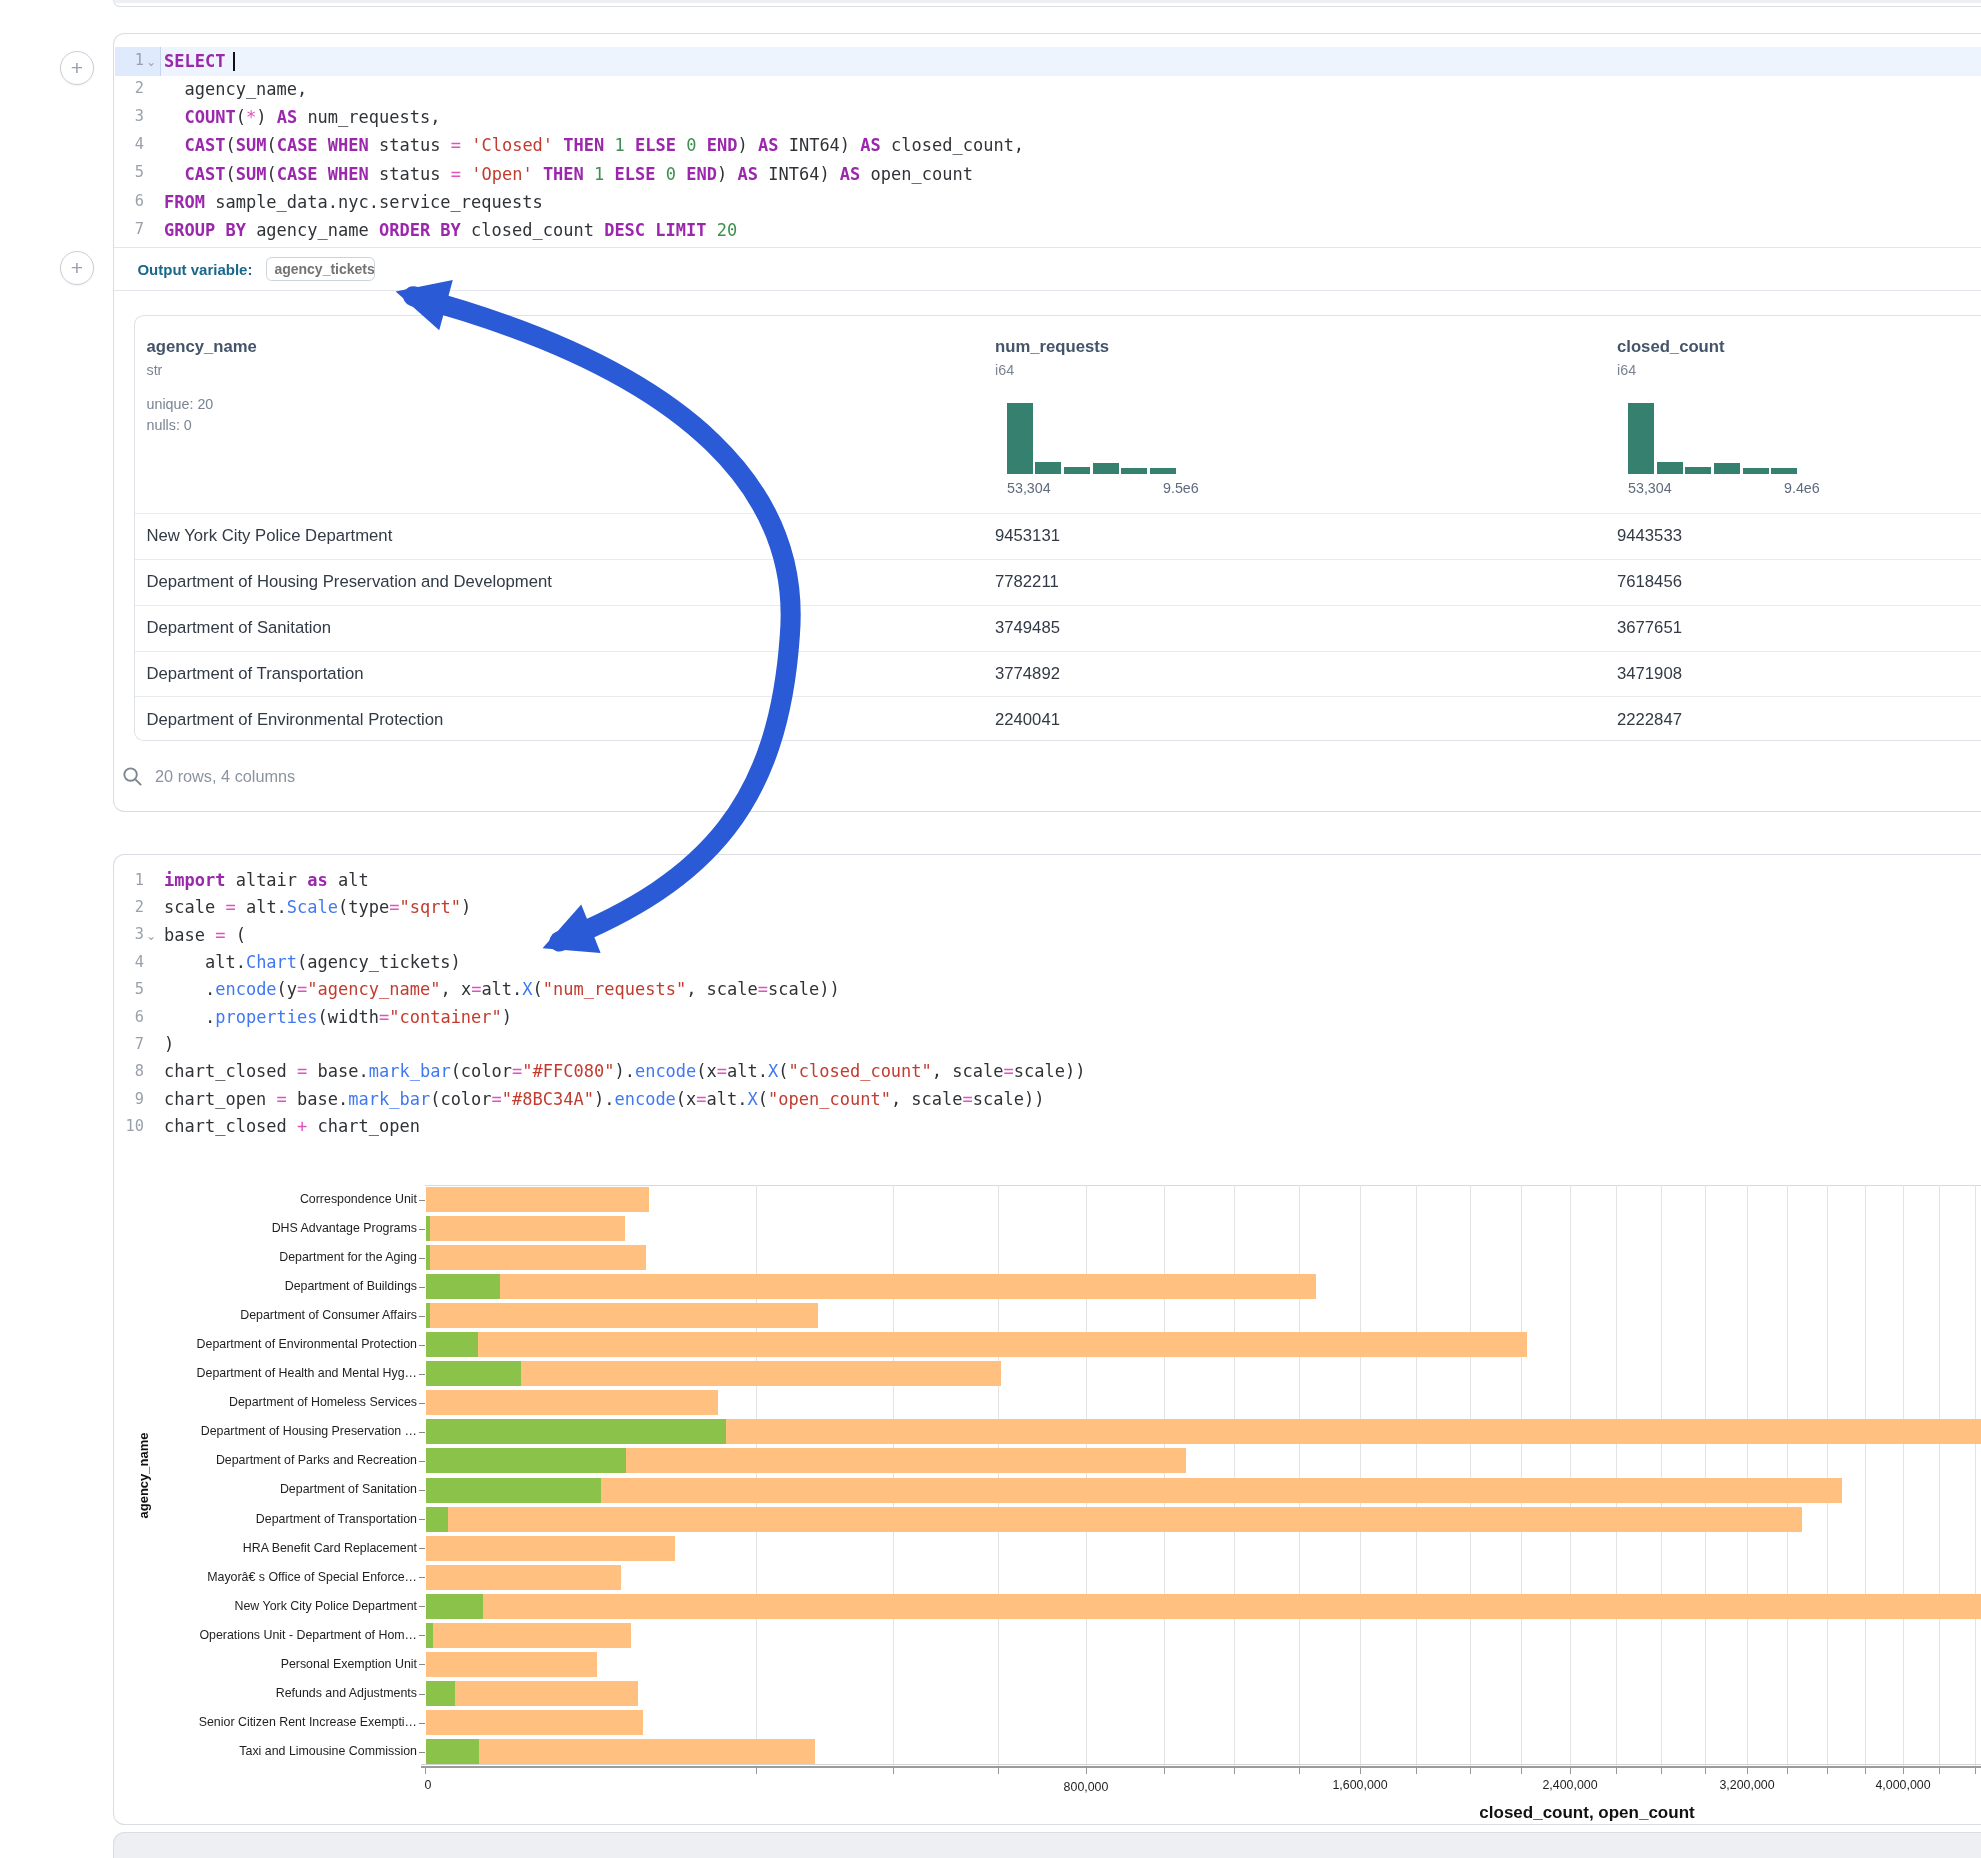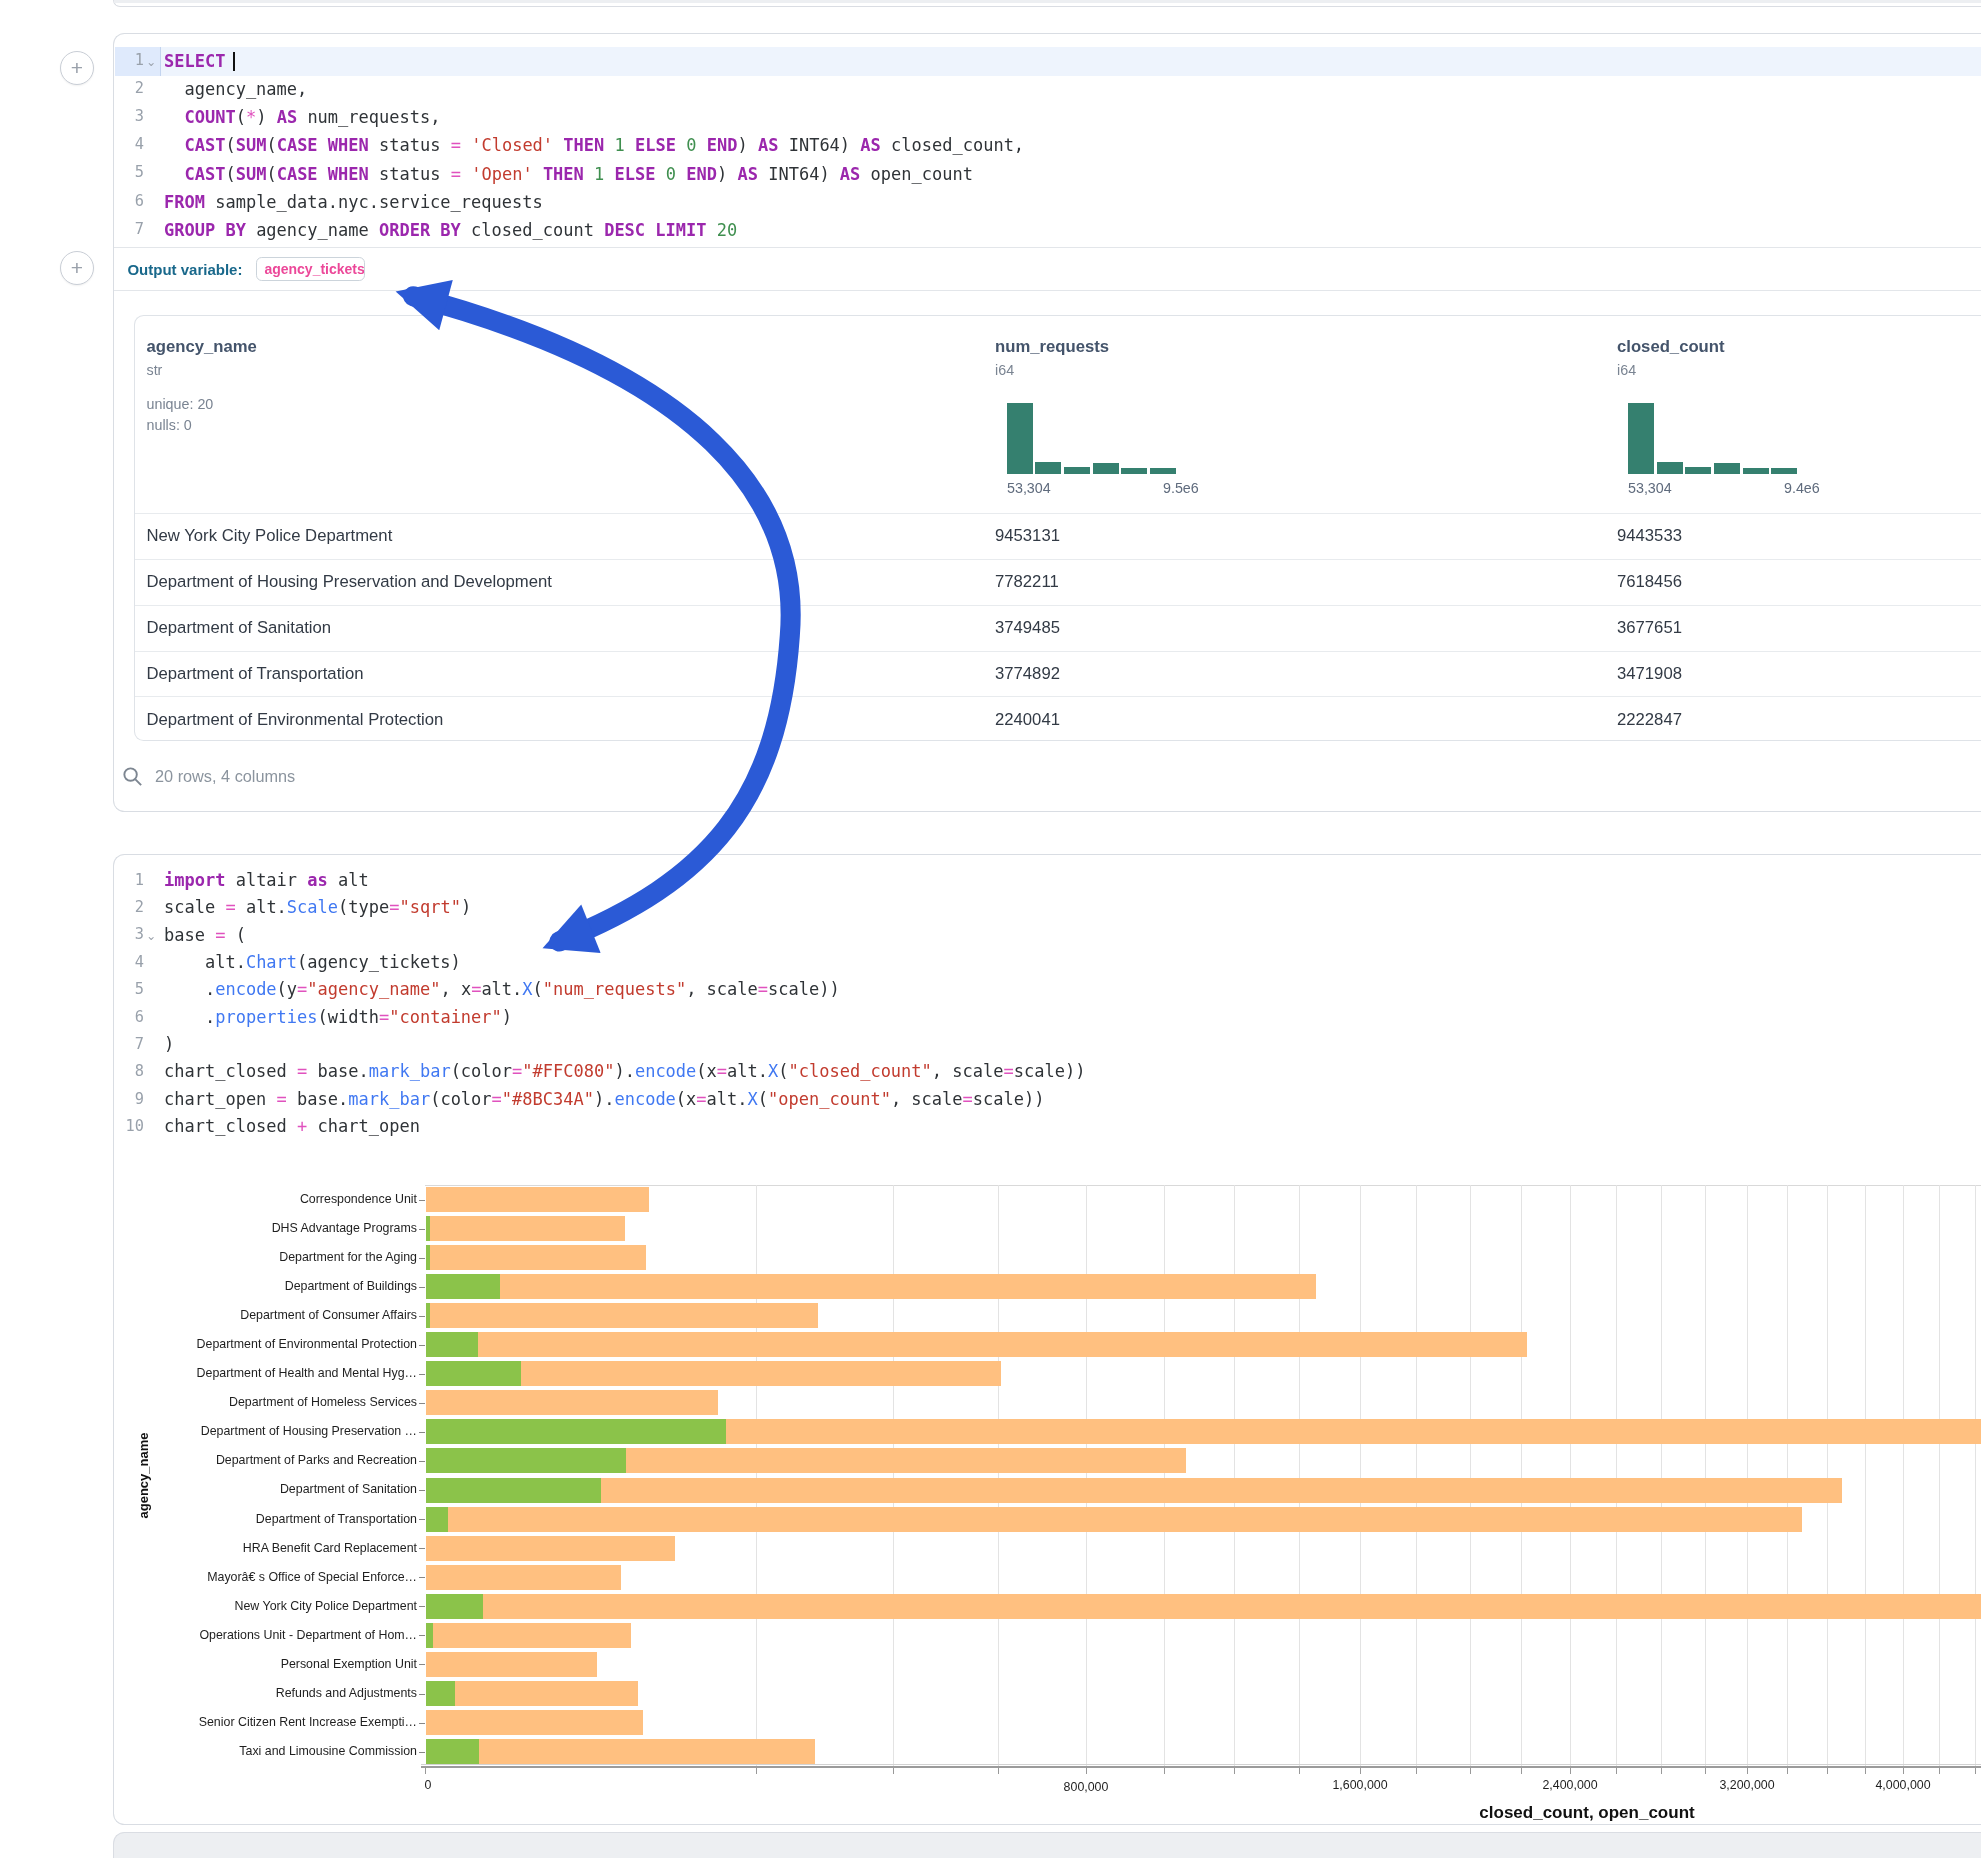--- a/index.html
+++ b/index.html
@@ -26,24 +26,24 @@
   .tk-o{color:#e052be;}
   .tk-f{color:#4078f2;}
   .tk-p{color:#2f3337;}
   .cursor{display:inline-block;width:1.9px;height:19px;background:#111;vertical-align:-3.8px;margin-left:7.6px;}
   .hl-band{position:absolute;left:114px;right:0;background:#eef4fd;}
   .hl-gutter{position:absolute;left:114px;width:45px;background:#dfeafc;}
   .hl-sep{position:absolute;left:159px;width:1px;background:#c3d4ef;}
   
   .output-row{position:absolute;left:114px;right:0;height:44px;border-top:1px solid #e3e6ea;
         border-bottom:1px solid #e3e6ea;display:flex;align-items:center;padding-left:13.4px;box-sizing:border-box;}
-  .output-label{font-weight:bold;font-size:15px;color:#19688b;}
+  .output-label{font-weight:bold;font-size:15px;color:#19688b;margin-left:10px;}
   .output-pill{margin-left:13.4px;border:1px solid #ccd4db;border-radius:5.7px;background:#fff;
         padding:2.9px 7.6px;width:92px;overflow:hidden;white-space:nowrap;font-weight:bold;
-        font-size:14px;color:#ec4899;box-sizing:content-box;}
+        font-size:14px;color:#737373;box-sizing:content-box;}
   
   .tbl{position:absolute;left:134px;top:315px;width:1848px;height:426px;border:1px solid #dfe3e8;
         border-right:none;border-radius:9.6px 0 0 9.6px;box-sizing:border-box;background:#fff;}
   .tbl .hdr-name{position:absolute;top:21px;font-size:16.7px;font-weight:bold;color:#44546b;}
   .tbl .hdr-type{position:absolute;top:46px;font-size:14.3px;color:#7a8492;}
   .tbl .hdr-stat{position:absolute;font-size:14.3px;color:#7a8492;}
   .tbl .hist-bar{position:absolute;background:#35806f;}
   .tbl .hist-label{position:absolute;top:164px;font-size:14.3px;color:#5f6b7d;}
   .tbl .row-sep{position:absolute;left:0;right:0;height:1px;background:#e8ebee;}
   .tbl .cell-text{position:absolute;font-size:16.7px;color:#323a45;}

